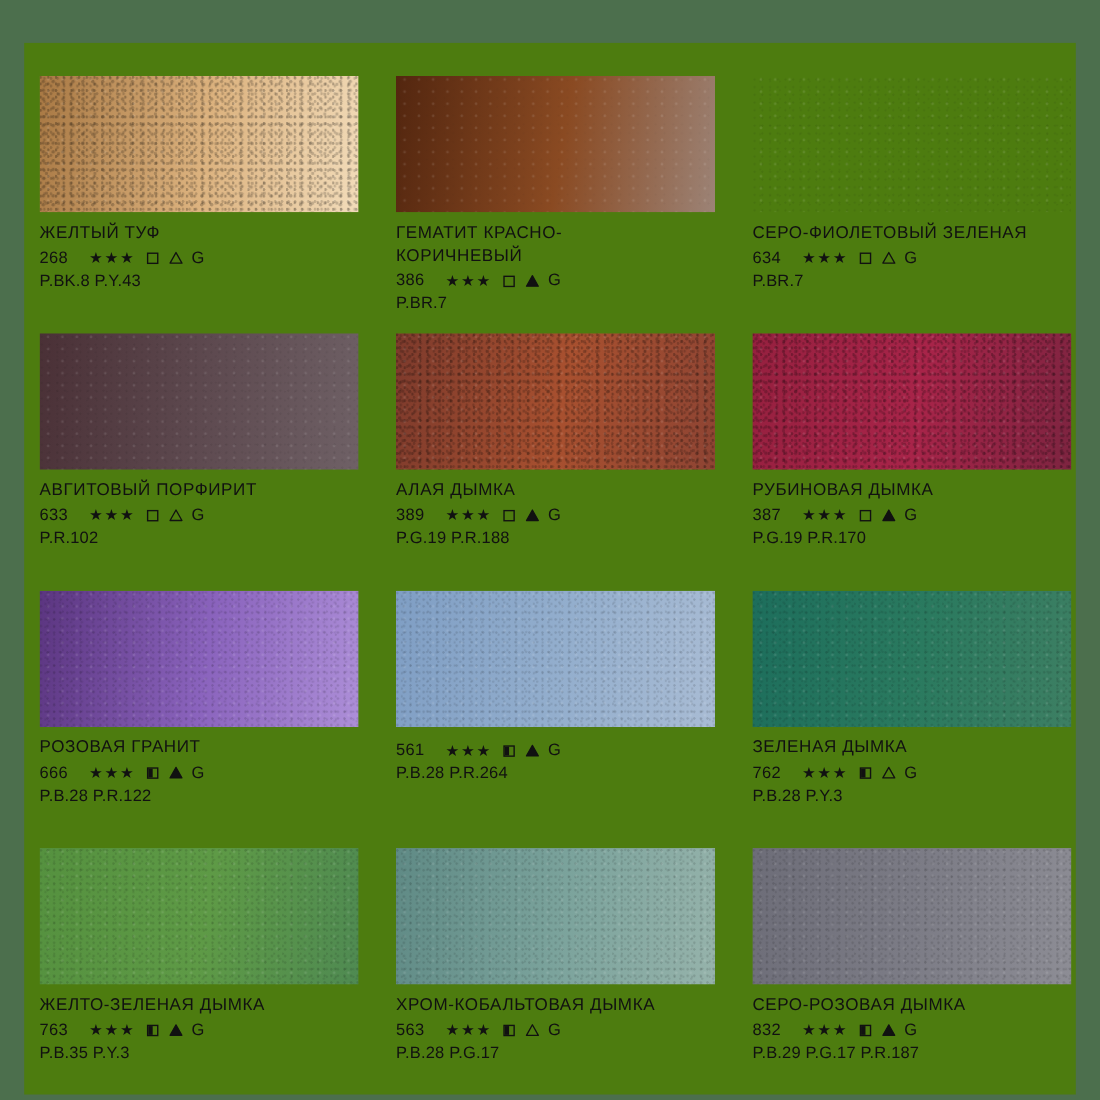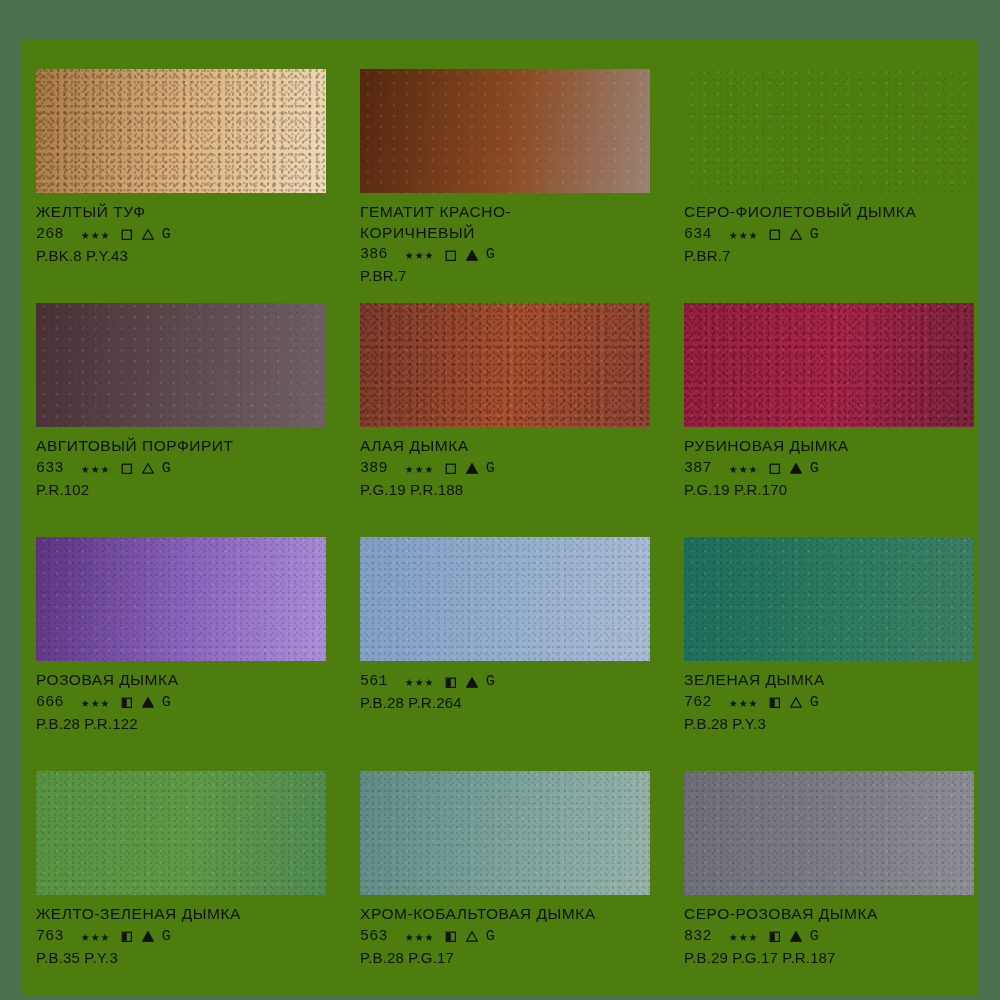--- a/index.html
+++ b/index.html
@@ -49,22 +49,22 @@
     letter-spacing:.035em;
     color:#111;
     line-height:1.33;
     white-space:pre-line;
   }
   .prow{
     font-size:15px;
     color:#111;
     margin-top:3px;
     display:flex;
+    align-items:center;
     letter-spacing:.02em;
-    font-family:Liberation Mono, monospace;
   }
   .code{ min-width:34px; }
   .stars{ margin-left:11px; letter-spacing:1.5px; font-size:14px; }
   .glyphs{ margin-left:9px; display:flex; align-items:center; gap:7px; }
   .gletter{ margin-left:7px; font-size:15px; }
   .pig{
     font-size:15px;
     color:#111;
     margin-top:4px;
     letter-spacing:.01em;
@@ -125,21 +125,21 @@
           <div class="pig">P.BR.7</div>
         </div>
       </div>
       <div class="cell">
         <div class="swatch">
           <div class="grad"></div>
           <div class="tex" style="background-image: radial-gradient(circle at 30% 45%, rgba(0, 0, 0, 0.12) 0px, rgba(0, 0, 0, 0.12) 0.8px, transparent 1.2px), radial-gradient(circle at 78% 62%, rgba(0, 0, 0, 0.1) 0px, rgba(0, 0, 0, 0.1) 0.7px, transparent 1.1px); background-size: 7px 7px, 9px 8px;"></div>
           <div class="tex2" style="background-image: radial-gradient(circle at 60% 30%, rgba(255, 255, 255, 0.35) 0px, rgba(255, 255, 255, 0.35) 1px, transparent 1.5px); background-size: 13px 11px;"></div>
         </div>
         <div class="info">
-          <div class="pname">СЕРО-ФИОЛЕТОВЫЙ ДЫМКА</div>
+          <div class="pname">СЕРО-ФИОЛЕТОВЫЙ ЗЕЛЕНАЯ</div>
           <div class="prow">
             <span class="code">634</span>
             <span class="stars">★★★</span>
             <span class="glyphs">
               <svg width="14" height="14" viewBox="0 0 14 14" class="gl">
                 <rect x="2.2" y="3.2" width="9.2" height="9.2" fill="none" stroke="#111" stroke-width="1.25"></rect>
               </svg>
               <svg width="14" height="14" viewBox="0 0 14 14" class="gl">
                 <path d="M7 2.6 L12.4 12.2 L1.6 12.2 Z" fill="none" stroke="#111" stroke-width="1.2" stroke-linejoin="round"></path>
               </svg>
@@ -221,21 +221,21 @@
           <div class="pig">P.G.19 P.R.170</div>
         </div>
       </div>
       <div class="cell">
         <div class="swatch">
           <div class="grad" style="background: linear-gradient(100deg, rgb(91, 53, 128) 0%, rgb(138, 99, 189) 52%, rgb(173, 143, 216) 100%);"></div>
           <div class="tex" style="background-image: radial-gradient(circle at 20% 35%, rgba(0, 0, 0, 0.22) 0px, rgba(0, 0, 0, 0.22) 0.9px, transparent 1.3px), radial-gradient(circle at 65% 70%, rgba(0, 0, 0, 0.18) 0px, rgba(0, 0, 0, 0.18) 0.8px, transparent 1.2px), radial-gradient(circle at 85% 18%, rgba(0, 0, 0, 0.16) 0px, rgba(0, 0, 0, 0.16) 0.9px, transparent 1.3px); background-size: 6px 6px, 8px 7px, 10px 9px;"></div>
           <div class="tex2" style="background-image: radial-gradient(circle at 60% 30%, rgba(255, 255, 255, 0.35) 0px, rgba(255, 255, 255, 0.35) 1px, transparent 1.5px); background-size: 13px 11px;"></div>
         </div>
         <div class="info">
-          <div class="pname">РОЗОВАЯ ДЫМКА</div>
+          <div class="pname">РОЗОВАЯ ГРАНИТ</div>
           <div class="prow">
             <span class="code">666</span>
             <span class="stars">★★★</span>
             <span class="glyphs">
               <svg width="14" height="14" viewBox="0 0 14 14" class="gl">
                 <rect x="2.2" y="3.2" width="9.2" height="9.2" fill="none" stroke="#111" stroke-width="1.25"></rect>
                 <rect x="2.8" y="3.8" width="4" height="8" fill="#111"></rect>
               </svg>
               <svg width="14" height="14" viewBox="0 0 14 14" class="gl">
                 <path d="M7 2.6 L12.4 12.2 L1.6 12.2 Z" fill="#111" stroke="#111" stroke-width="1.1" stroke-linejoin="round"></path>

